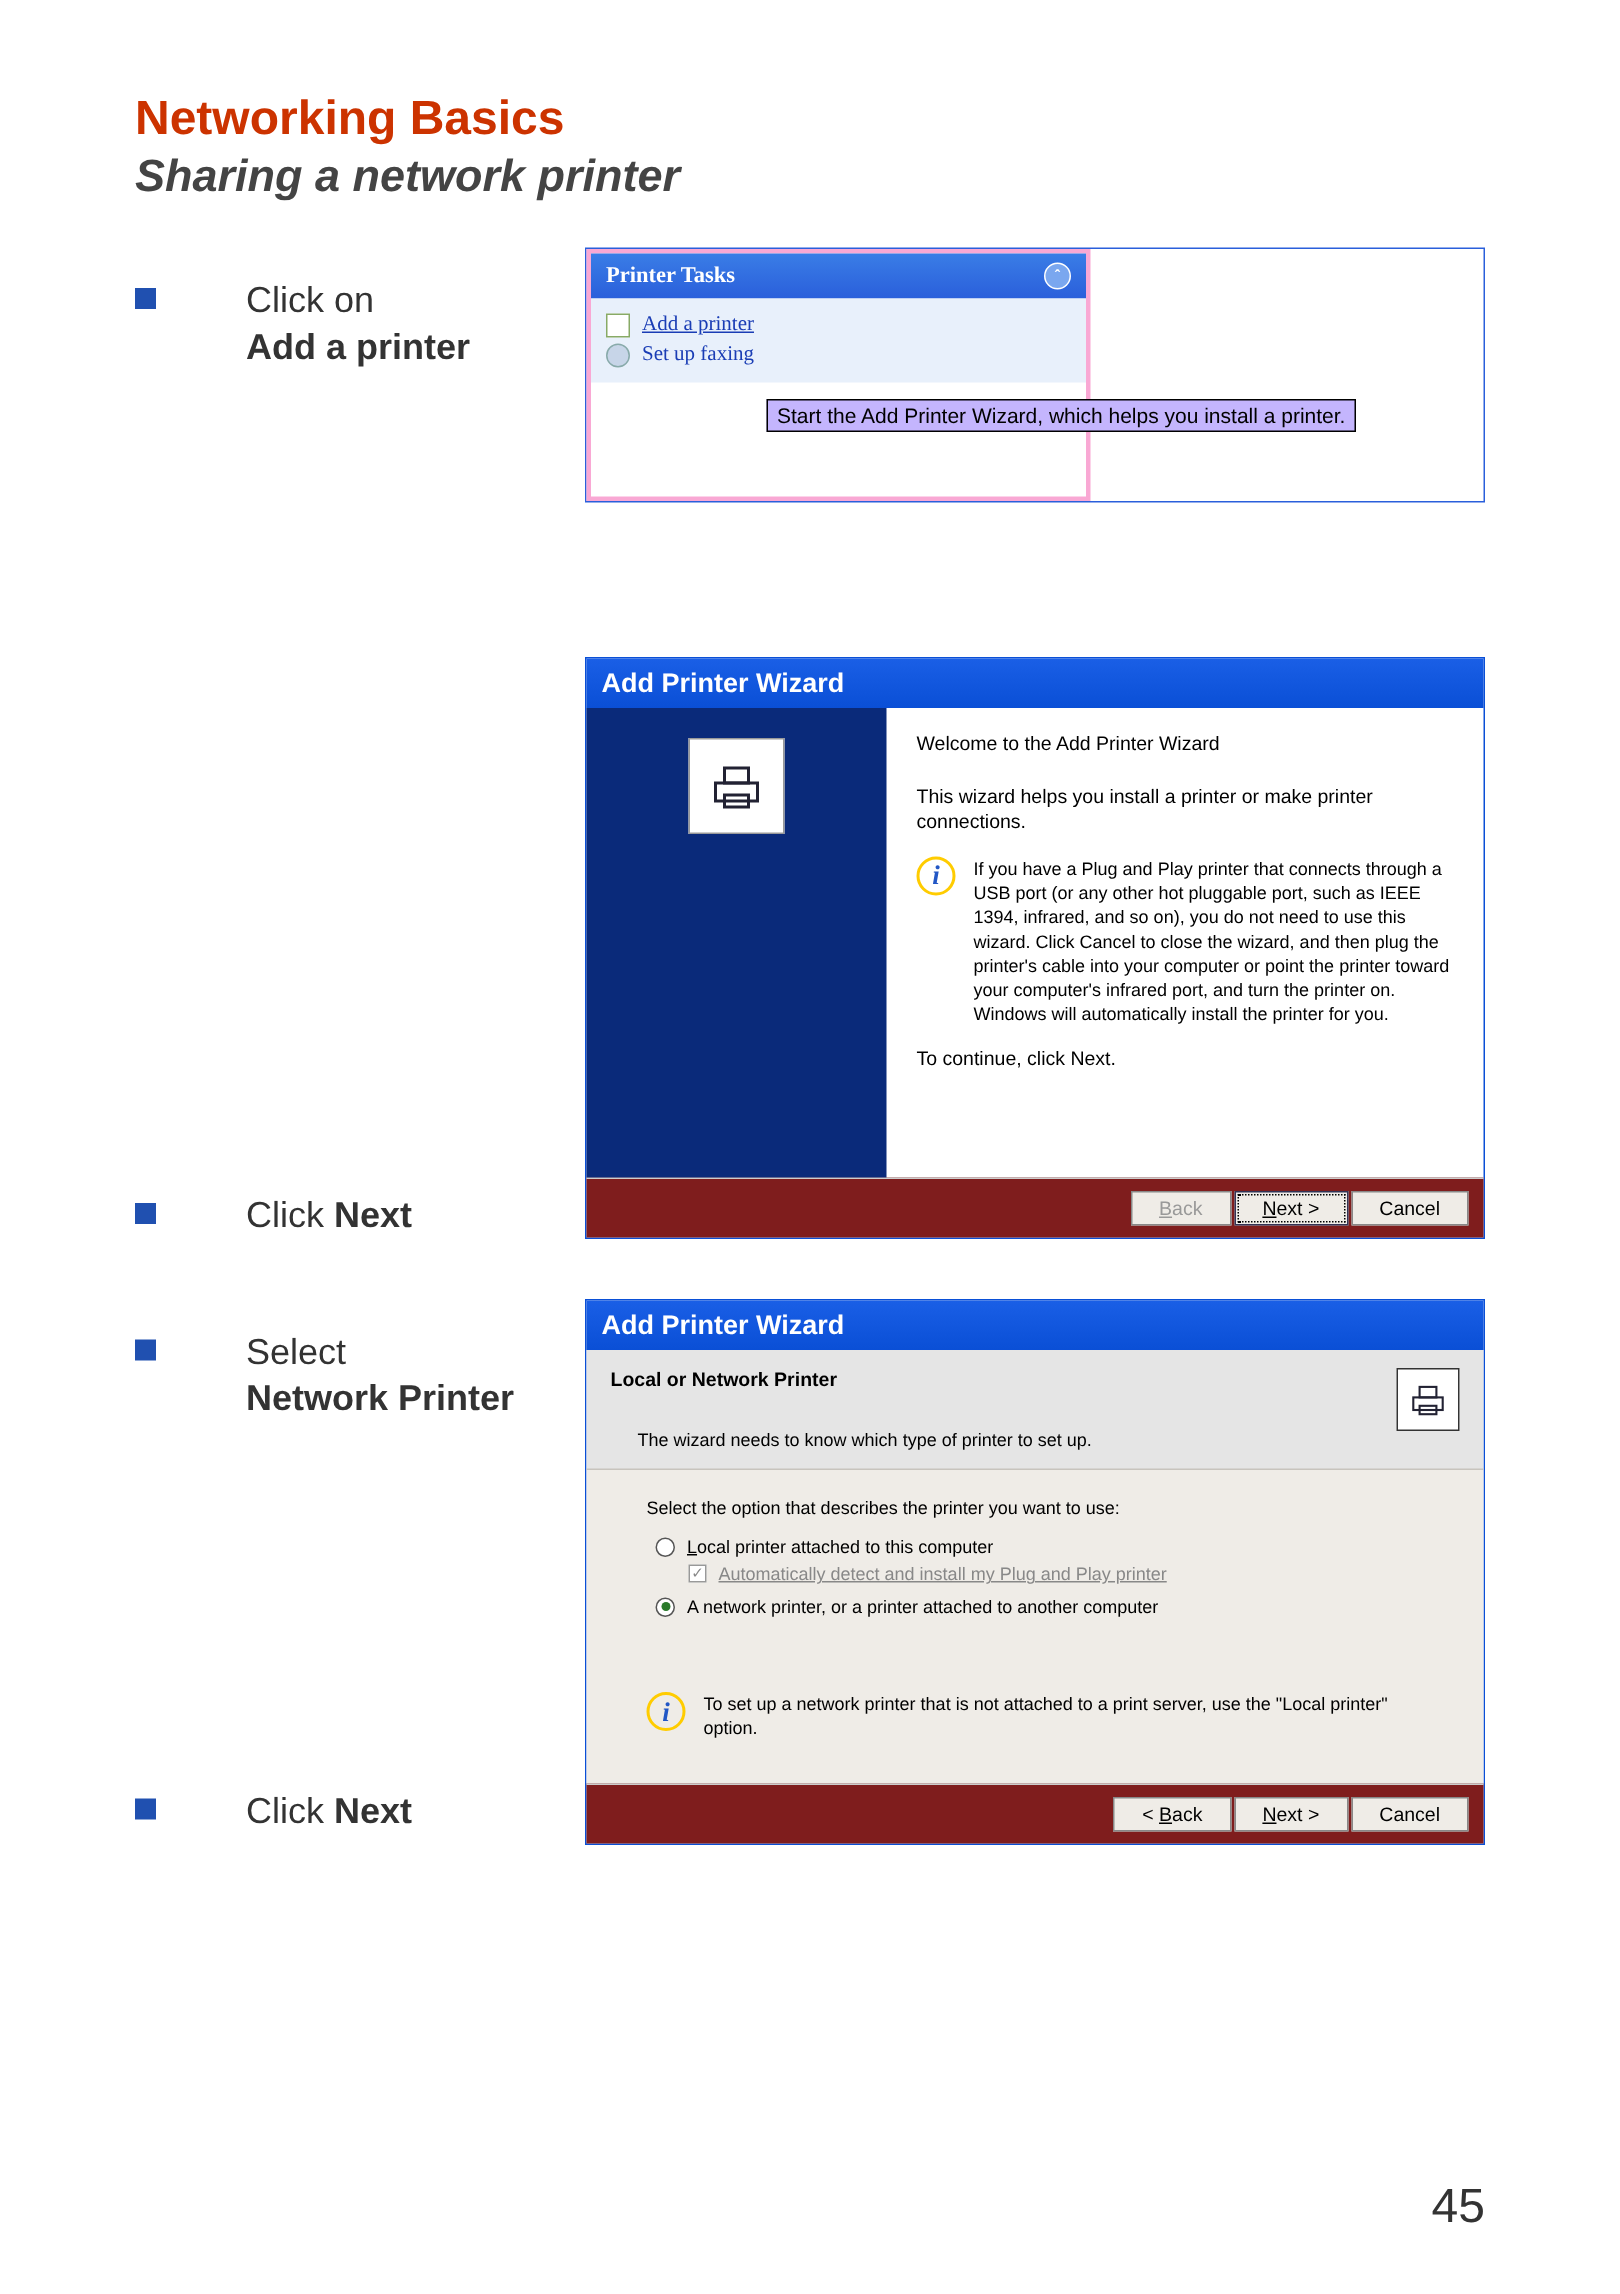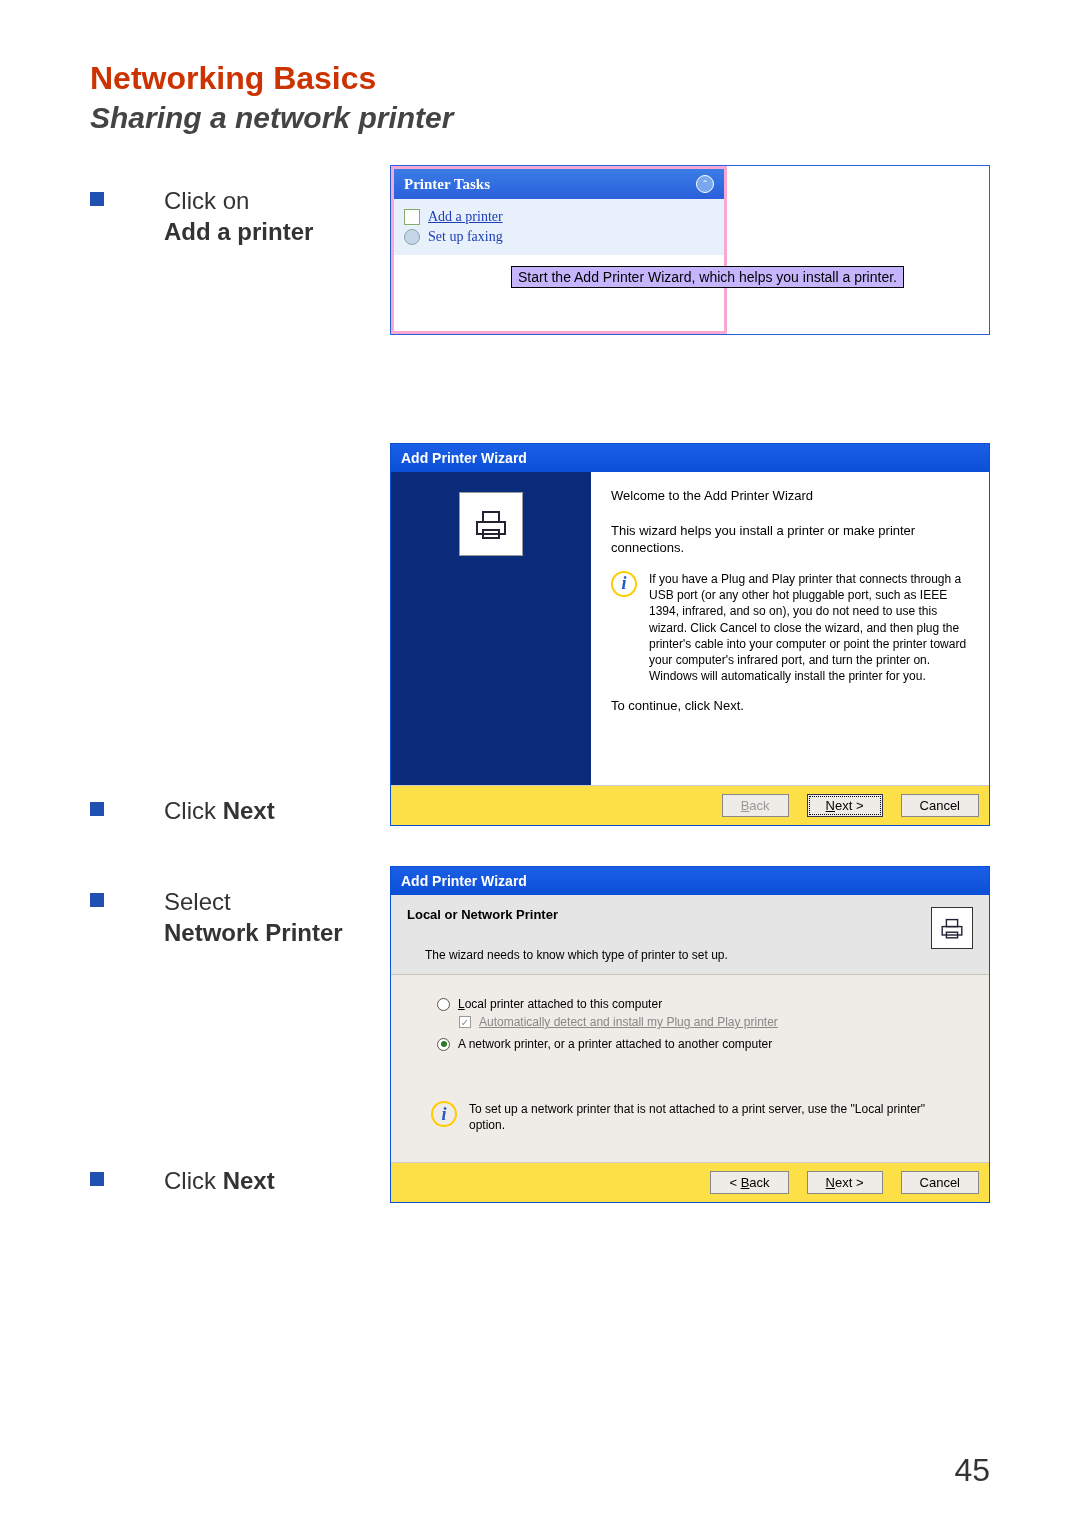--- a/index.html
+++ b/index.html
@@ -28,22 +28,22 @@
   .collapse-ico { width:18px;height:18px;border-radius:50%;border:1px solid #fff;display:flex;align-items:center;justify-content:center;font-size:11px;background:#7aa7ef;color:#fff; }
   .tasks-body { background:#e8f0fb; padding:8px 10px; font-size:14px; }
   .tasks-body a { color:#1a3db5; text-decoration:underline; }
   .taskrow { display:flex; align-items:center; gap:8px; padding:2px 0; }
   .ico-sm { width:16px;height:16px;border:1px solid #8a6; background:#fff; }
   .ico-fax { width:16px;height:16px;border-radius:50%;background:#c7d5e8;border:1px solid #8aa; }
   .tooltip1 { position:absolute; background:#c4b5fd; border:1px solid #000; font-size:14px; padding:2px 6px; white-space:nowrap; }
 
   
   .wizard { flex:1; border:1px solid #0a4fd6; background:#fff; font-size:13px; }
-  .wiz-title { background:linear-gradient(#1a5fe6,#0a4fd6); color:#fff; font-weight:bold; font-size:14px; padding:6px 10px; }
-  .wiz-btnbar { background:#fde047; padding:8px 10px; display:flex; justify-content:flex-end; gap:18px; border-top:1px solid #ccc; }
+  .wiz-title { background:linear-gradient(#1a5fe6,#0a4fd6); color:#fff; font-weight:bold; font-size:18px; padding:6px 10px; }
+  .wiz-btnbar { background:#7f1d1d; padding:8px 10px; display:flex; justify-content:flex-end; gap:2px; border-top:1px solid #ccc; }
   .btn { background:#efece7; border:1px solid #888; padding:3px 18px; font-size:13px; color:#000; }
   .btn.disabled { color:#999; }
   .btn.focus { outline:1px dotted #000; outline-offset:-3px; border:1px solid #335; }
 
   
   .wiz1-body { display:flex; }
   .wiz1-side { width:200px; background:#0a2a7a; display:flex; align-items:flex-start; justify-content:center; padding-top:20px; }
   .side-ico { width:64px;height:64px;background:#fff;border:1px solid #999;display:flex;align-items:center;justify-content:center;font-size:32px;color:#223; }
   .wiz1-main { flex:1; padding:16px 20px; }
   .wiz1-main h3 { font-size:13px; font-weight:normal; color:#000; margin-bottom:20px; line-height:1.2; }
@@ -172,20 +172,21 @@
       </div>
       <div class="wiz2-hdr-ico">
         <svg width="28" height="28" viewBox="0 0 40 40">
             <rect x="6" y="18" width="28" height="12" fill="none" stroke="#223" stroke-width="2"></rect>
             <rect x="12" y="8" width="16" height="10" fill="none" stroke="#223" stroke-width="2"></rect>
             <rect x="12" y="26" width="16" height="8" fill="none" stroke="#223" stroke-width="2"></rect>
           </svg>
       </div>
     </div>
     <div class="wiz2-body">
+      <p>Select the option that describes the printer you want to use:</p>
       <label class="radio-row">
         <span class="radio"></span>
         <span><span class="u">L</span>ocal printer attached to this computer</span>
       </label>
       <label class="chk-row">
         <span class="chk">✓</span>
         <span class="u">Automatically detect and install my Plug and Play printer</span>
       </label>
       <label class="radio-row">
         <span class="radio sel"></span>

